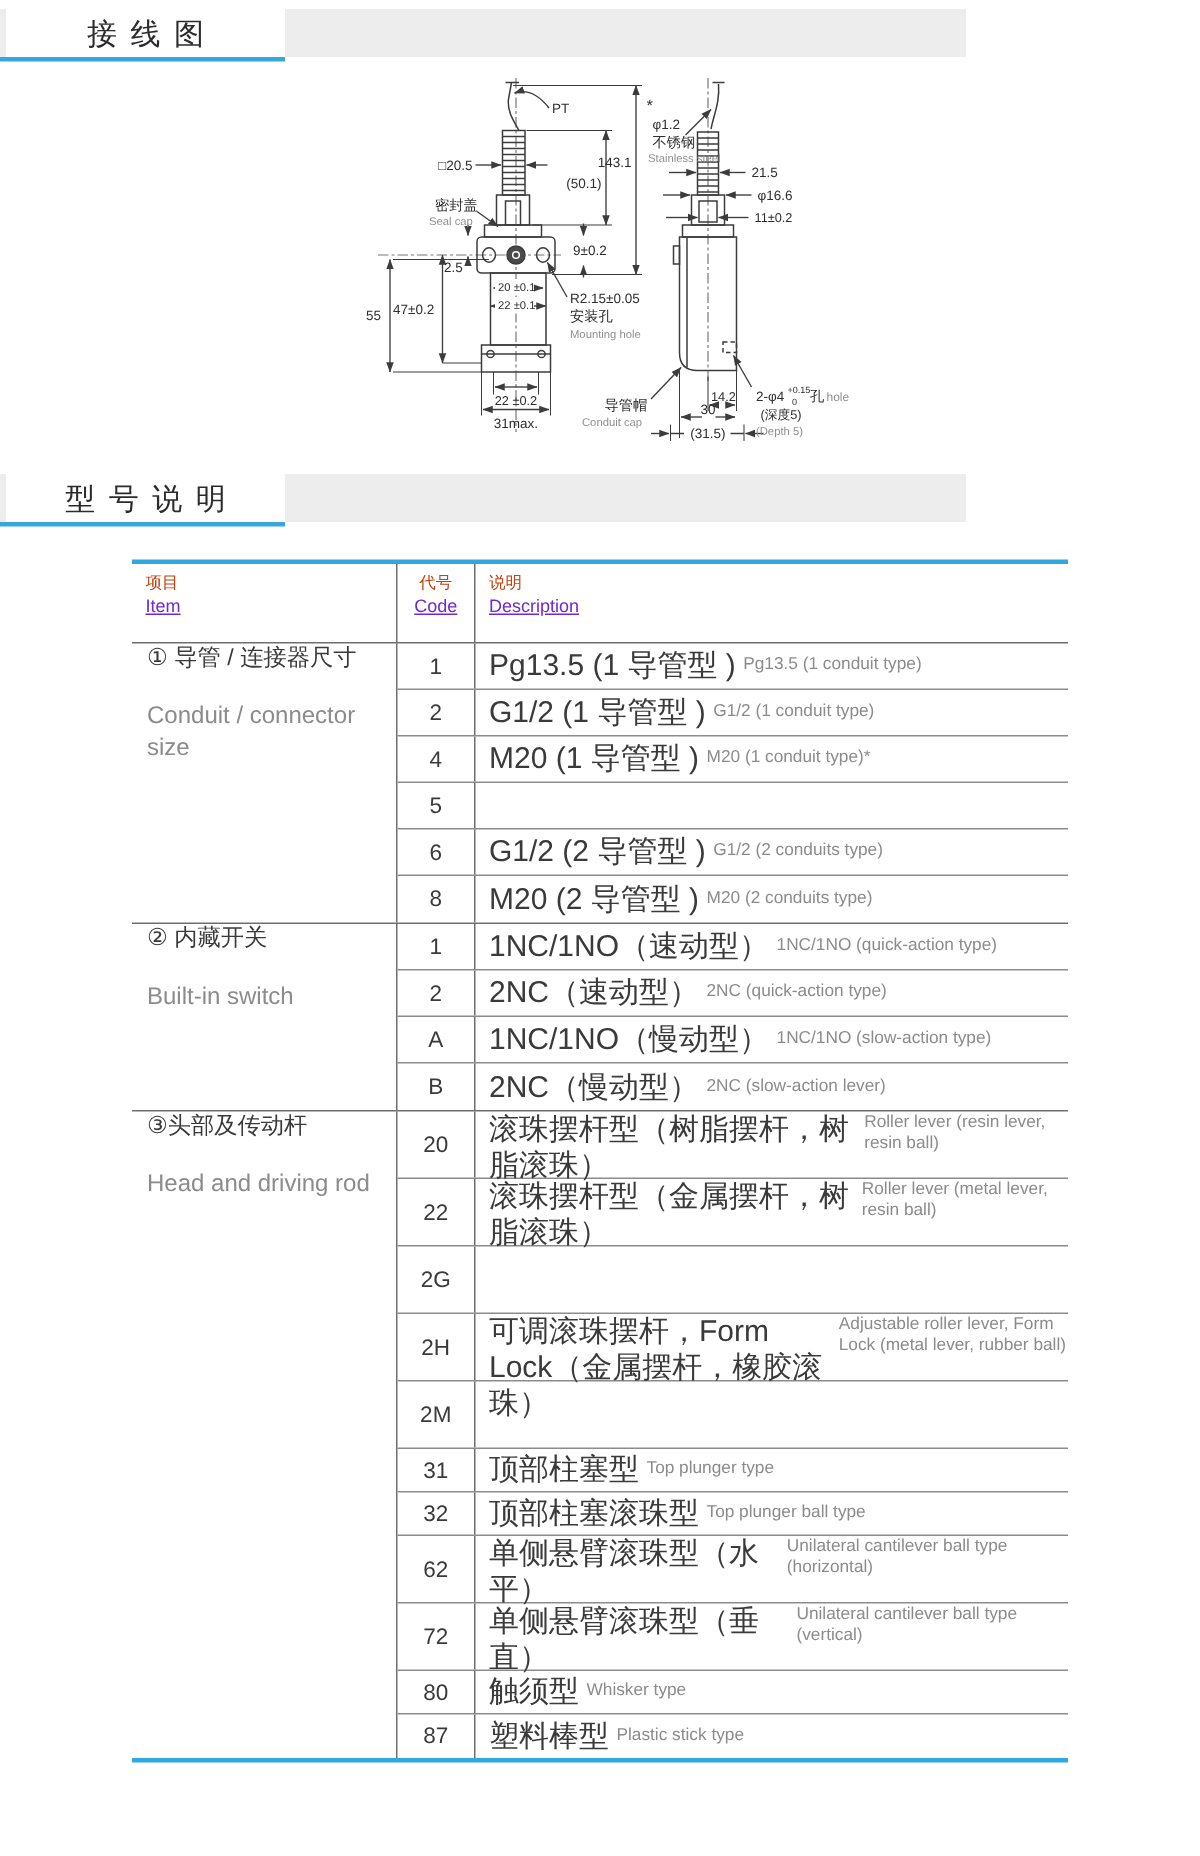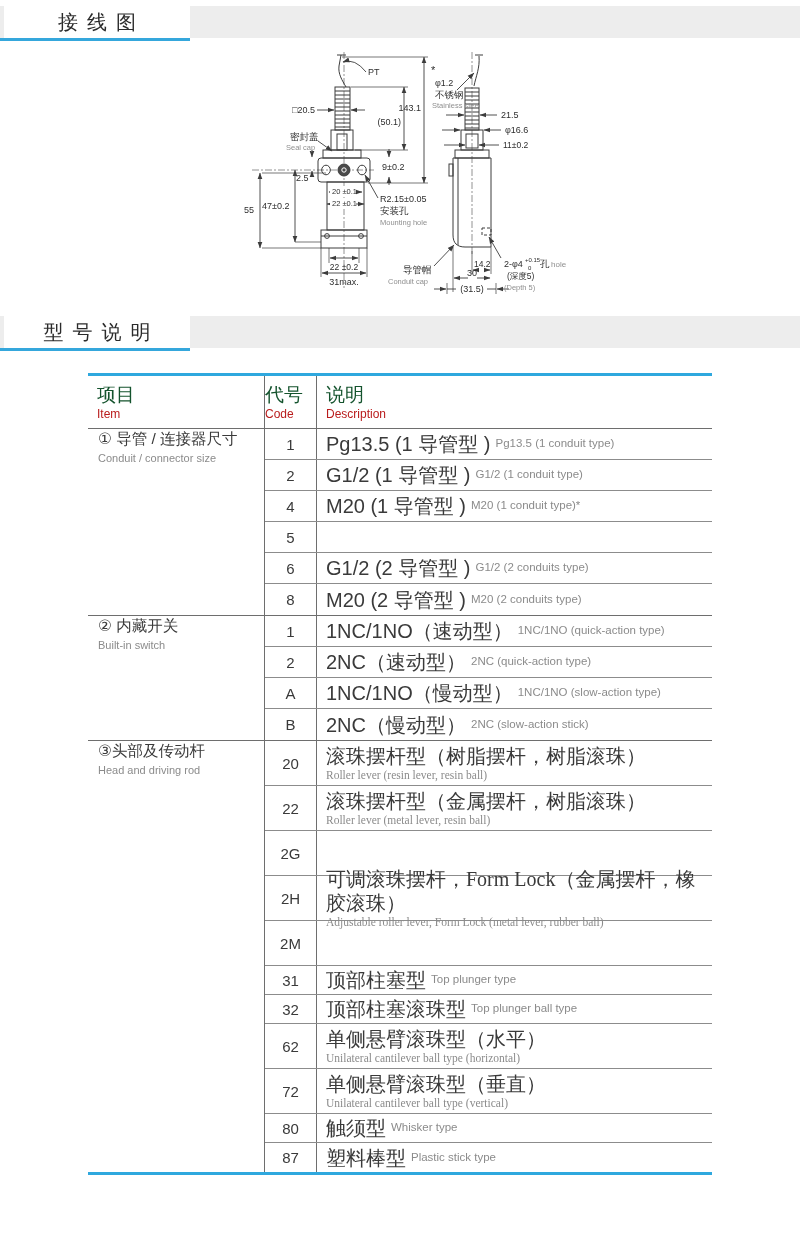--- a/index.html
+++ b/index.html
@@ -3,21 +3,21 @@
 <meta charset="utf-8">
 <style>
   html,body{margin:0;padding:0;}
   body{
     width:800px;height:1237px;position:relative;overflow:hidden;
     background:#ffffff;
     font-family:"Liberation Sans","DejaVu Sans",sans-serif;
     color:#333;
   }
   
-  .sec{position:absolute;left:0;width:800px;height:32px;background:#ededed;}
+  .sec{position:absolute;left:0;width:644px;height:32px;background:#ededed;}
   .sec .label-box{
     position:absolute;left:4px;top:0;width:186px;height:32px;background:#ffffff;
     display:flex;align-items:center;justify-content:center;
   }
   .sec .label-box .t{
     font-size:20px;color:#2b2b2b;letter-spacing:0.45em;text-indent:0.45em;
   }
   .sec .blue-bar{position:absolute;left:0;top:32px;width:190px;height:3px;background:#35a7dc;}
   #hdr1{top:6px;}
   #hdr2{top:316px;text-align:center;}
@@ -38,43 +38,43 @@
   .tsm{font-size:6px;fill:#2e2e2e;}
 
   
   #table{
     position:absolute;left:88px;top:373px;width:624px;
     border-top:3px solid #2fa8de;border-bottom:3px solid #2fa8de;
     box-sizing:border-box;
   }
   .thead{display:flex;height:52px;border-bottom:1px solid #6e6e6e;}
   .hc{box-sizing:border-box;padding:7px 0 0 9px;}
-  .hc .cn{font-size:19px;color:#14532d;line-height:1.25;}
-  .hc .en{font-size:12px;color:#b91c1c;}
+  .hc .cn{font-size:11px;color:#c2410c;line-height:1.25;}
+  .hc .en{font-size:12px;color:#6d28d9;text-decoration:underline;}
   .c1{width:177px;border-right:1px solid #6e6e6e;}
-  .c2{width:52px;border-right:1px solid #6e6e6e;padding-left:0;}
+  .c2{width:52px;border-right:1px solid #6e6e6e;text-align:center;padding-left:0;}
   .c3{flex:1;}
   .tgroup{display:flex;border-bottom:1px solid #6e6e6e;}
   .tgroup.last{border-bottom:none;}
   .gcell{
     width:177px;border-right:1px solid #6e6e6e;box-sizing:border-box;
     display:flex;flex-direction:column;padding:0 8px 0 10px;
   }
   .gcell .cn{font-size:15.5px;color:#3a3a3a;line-height:1.35;}
-  .gcell .en{font-size:11px;color:#8b8b8b;line-height:1.3;margin-top:1px;}
+  .gcell .en{font-size:16px;color:#8b8b8b;line-height:1.3;margin-top:18px;}
   .grows{flex:1;display:flex;flex-direction:column;}
   .trow{display:flex;border-bottom:1px solid #8c8c8c;box-sizing:border-box;}
   .trow:last-child{border-bottom:none;}
   .trow .tcode{
     width:52px;border-right:1px solid #6e6e6e;box-sizing:border-box;
     display:flex;align-items:center;justify-content:center;
     font-size:15px;color:#3a3a3a;
   }
   .trow .tdesc{flex:1;box-sizing:border-box;padding-left:9px;display:flex;align-items:center;}
-  .trow.dbl .tdesc{flex-direction:column;align-items:flex-start;justify-content:center;font-family:Liberation Serif, serif;}
+  .trow.dbl .tdesc{flex-direction:row;align-items:flex-start;justify-content:center;}
   .tdesc .cn{font-size:20px;color:#3a3a3a;line-height:1.2;}
   .tdesc .en{font-size:11.5px;color:#8b8b8b;line-height:1.2;}
   .trow.sgl .tdesc .en{margin-left:5px;}
   .trow.dbl .tdesc .en{margin-top:1px;}
   .h31{height:31px;}
   .h29{height:29px;}
   .h45{height:45px;}
 </style>
 </head>
 <body>
@@ -343,21 +343,21 @@
         <div class="tcode">A</div>
         <div class="tdesc">
             <span class="cn">1NC/1NO（慢动型）</span>
             <span class="en">1NC/1NO (slow-action type)</span>
           </div>
       </div>
       <div class="trow sgl h31">
         <div class="tcode">B</div>
         <div class="tdesc">
             <span class="cn">2NC（慢动型）</span>
-            <span class="en">2NC (slow-action stick)</span>
+            <span class="en">2NC (slow-action lever)</span>
           </div>
       </div>
     </div>
   </div>
 
   <div class="tgroup last">
     <div class="gcell">
       <div class="cn">③头部及传动杆</div>
       <div class="en">Head and driving rod</div>
     </div>

